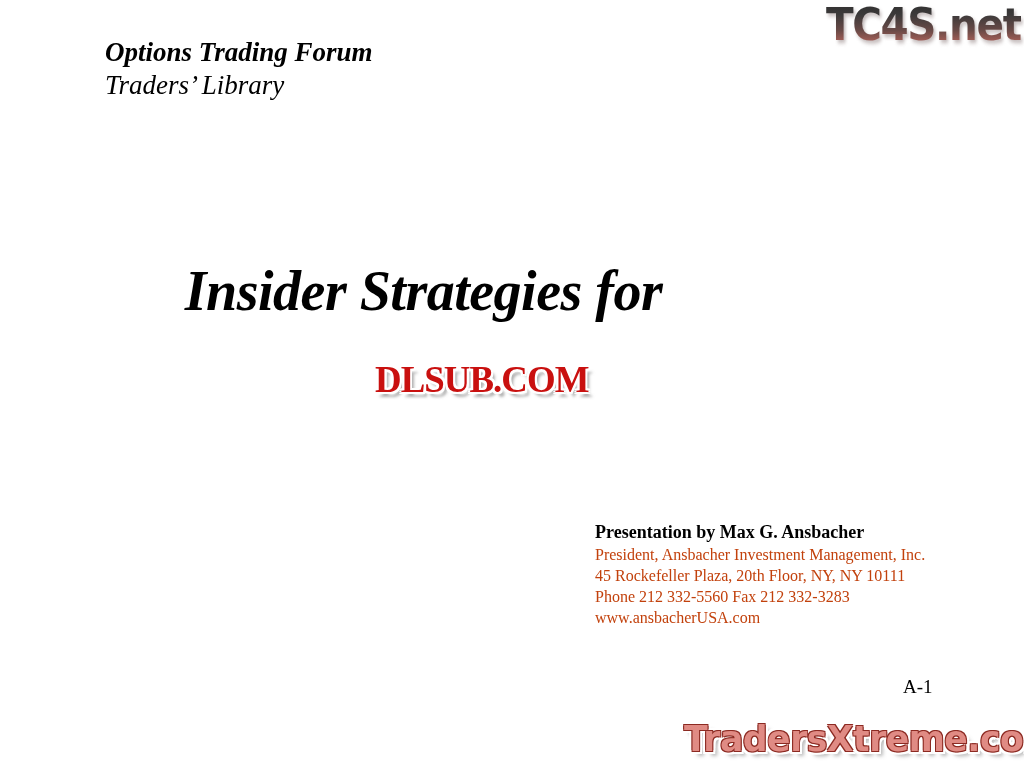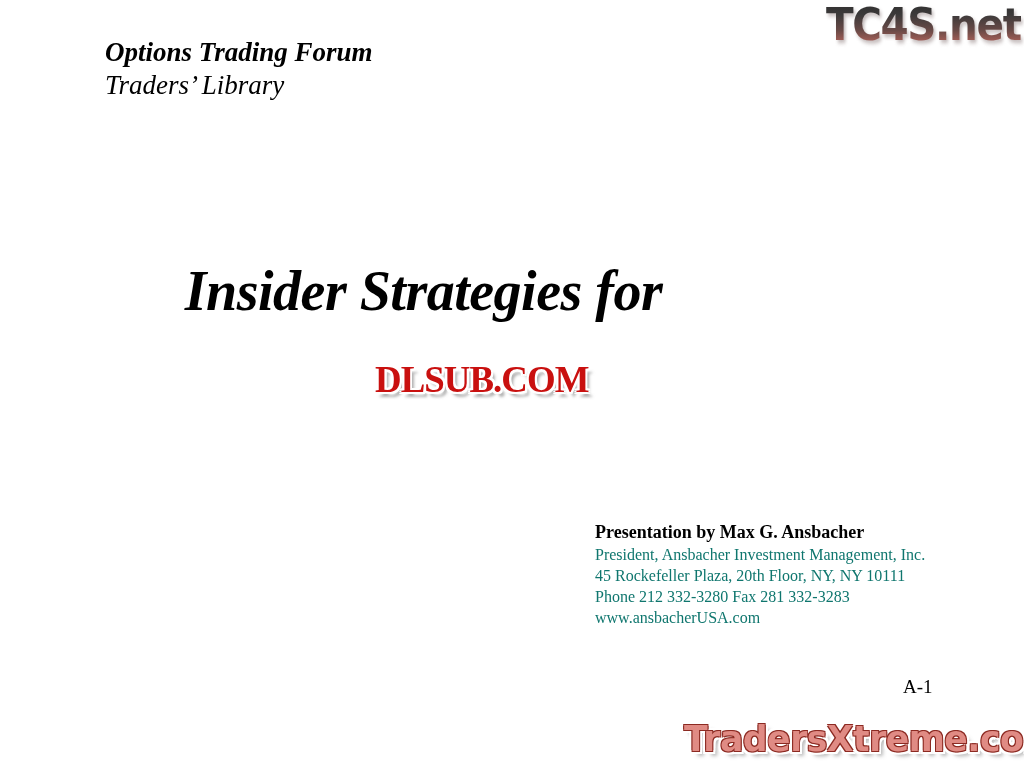--- a/index.html
+++ b/index.html
@@ -115,21 +115,21 @@
   .presenter-name {
     font-size: 18px;
     line-height: 23px;
     font-weight: bold;
     color: #000000;
     white-space: nowrap;
   }
   .presenter-line {
     font-size: 16px;
     line-height: 21px;
-    color: #0f766e;
+    color: #c2410c;
     white-space: nowrap;
   }
 
   
   .slide-number {
     position: absolute;
     left: 903px;
     top: 676px;
     font-size: 19px;
     line-height: 22px;
@@ -175,21 +175,21 @@
   <div class="title-block">
     <div class="title-line">Insider Strategies for</div>
   </div>
 
   <div class="dlsub-watermark">DLSUB.COM</div>
 
   <div class="presenter">
     <div class="presenter-name">Presentation by Max G. Ansbacher</div>
     <div class="presenter-line">President, Ansbacher Investment Management, Inc.</div>
     <div class="presenter-line">45 Rockefeller Plaza, 20th Floor, NY, NY 10111</div>
-    <div class="presenter-line">Phone 212 332-3280 Fax 281 332-3283</div>
+    <div class="presenter-line">Phone 212 332-5560 Fax 212 332-3283</div>
     <div class="presenter-line">www.ansbacherUSA.com</div>
   </div>
 
   <div class="slide-number">A-1</div>
 
   <div class="tx-logo">TradersXtreme.com</div>
 
 </div>
 
 </body></html>

